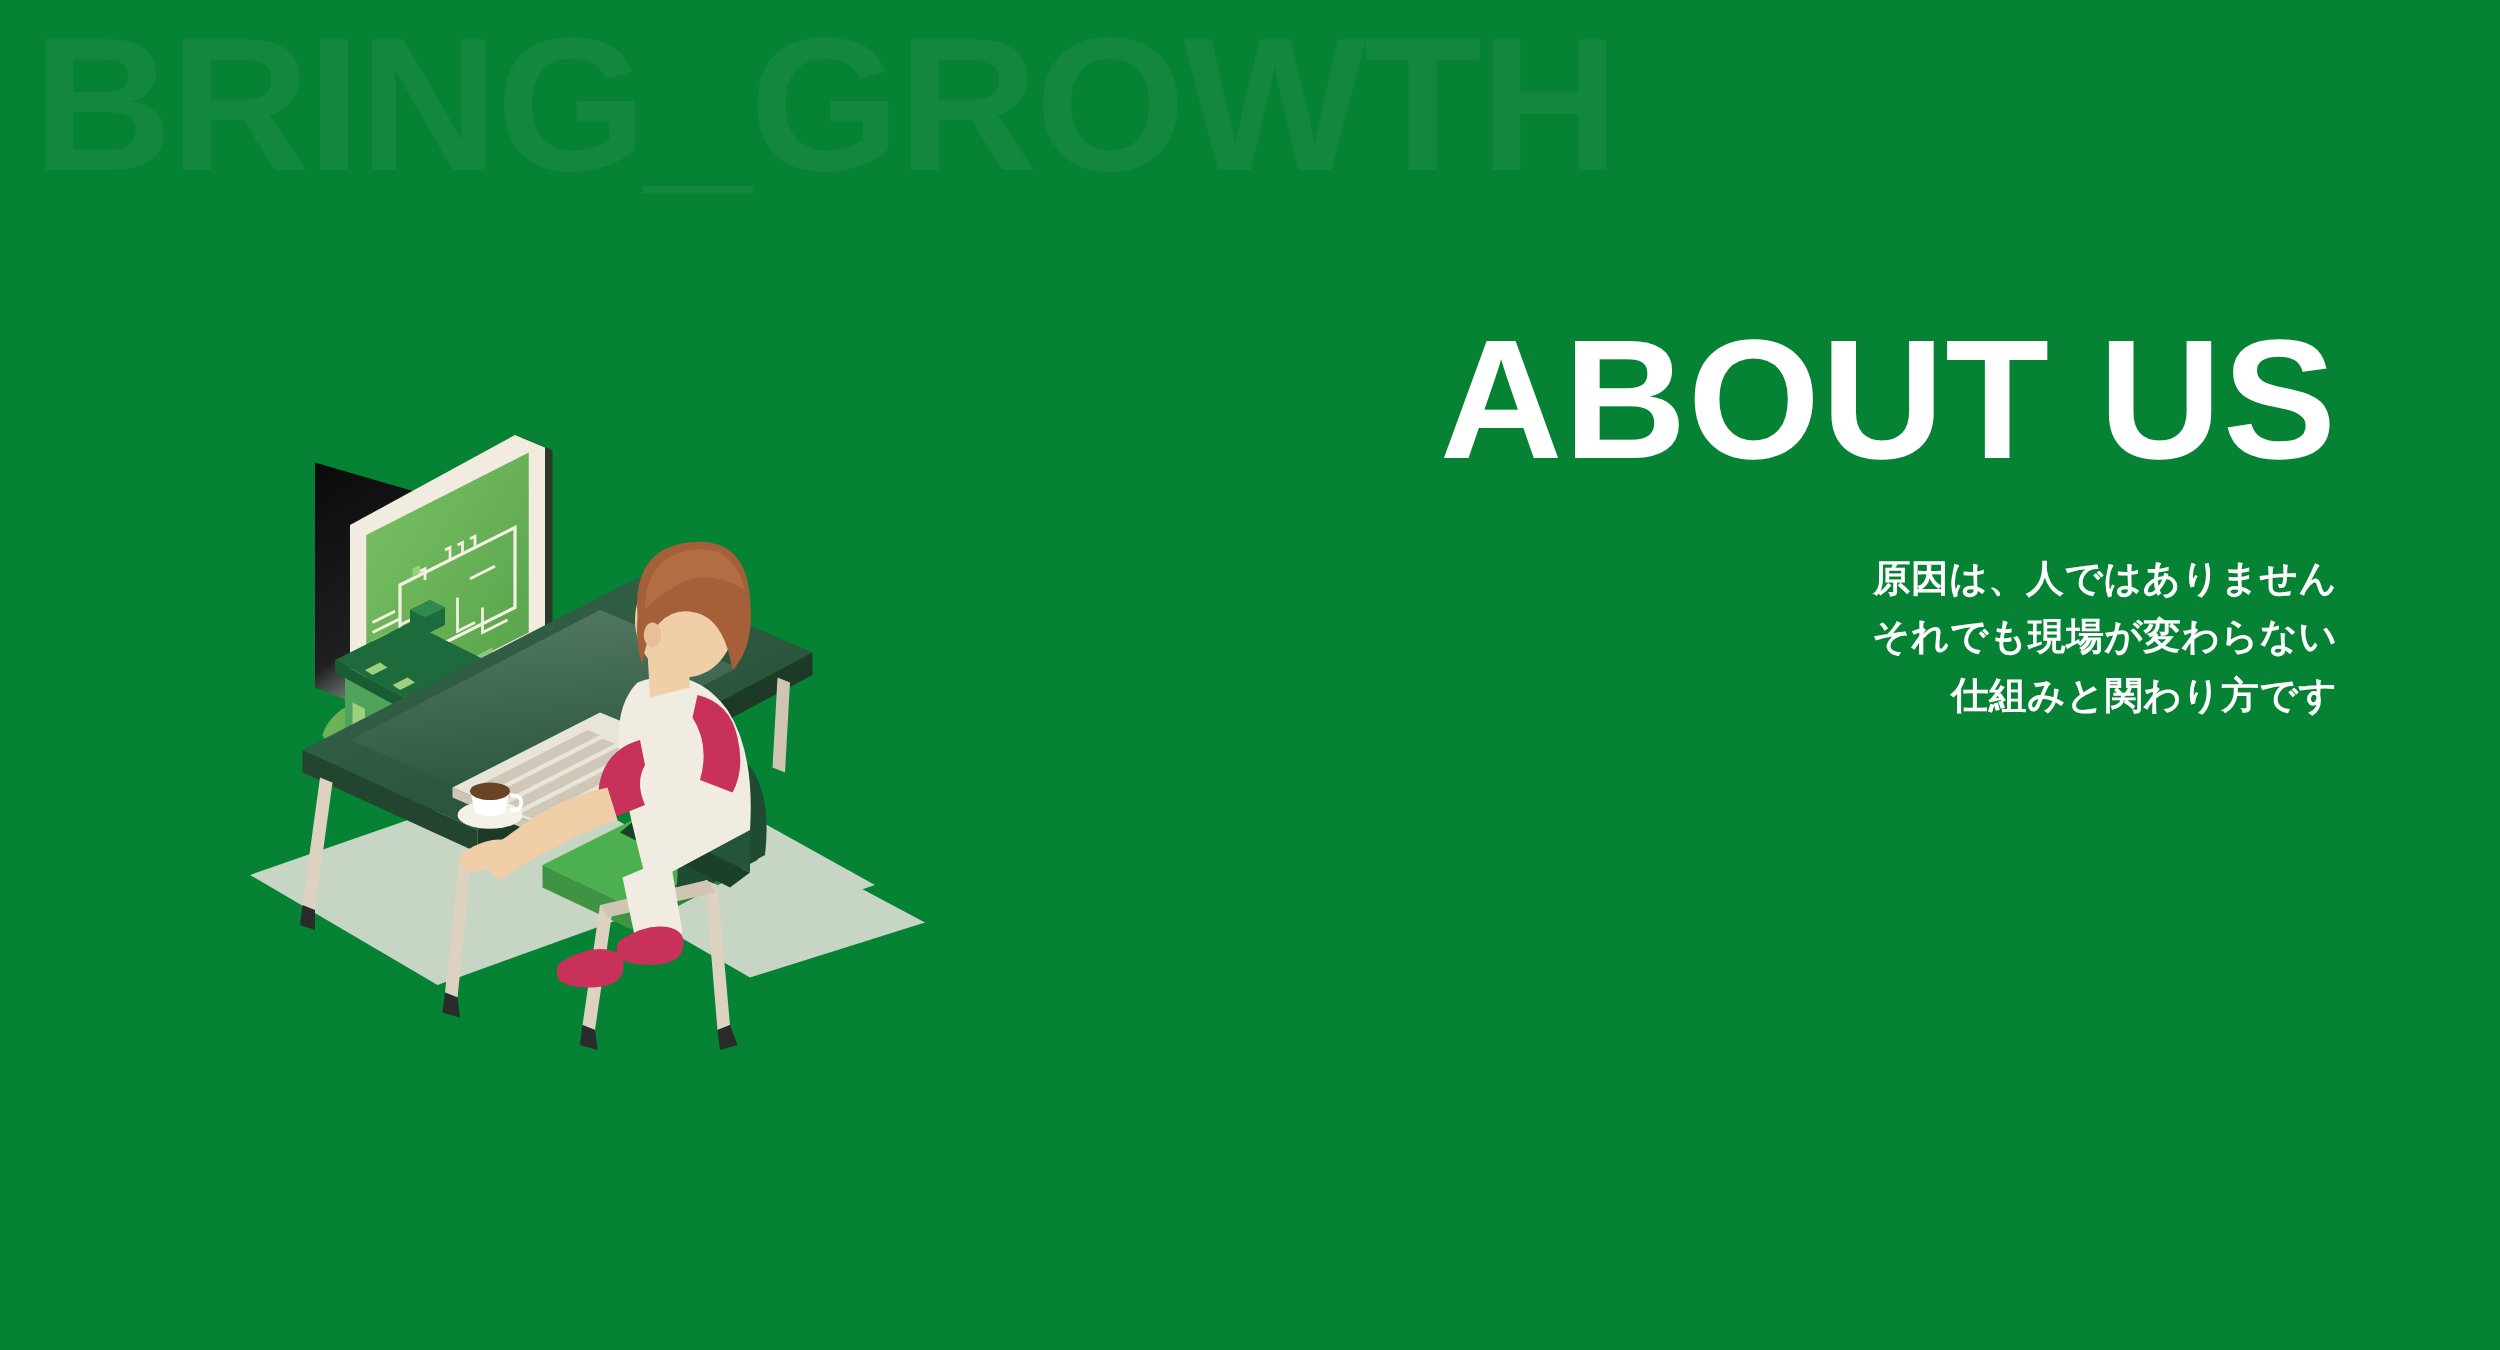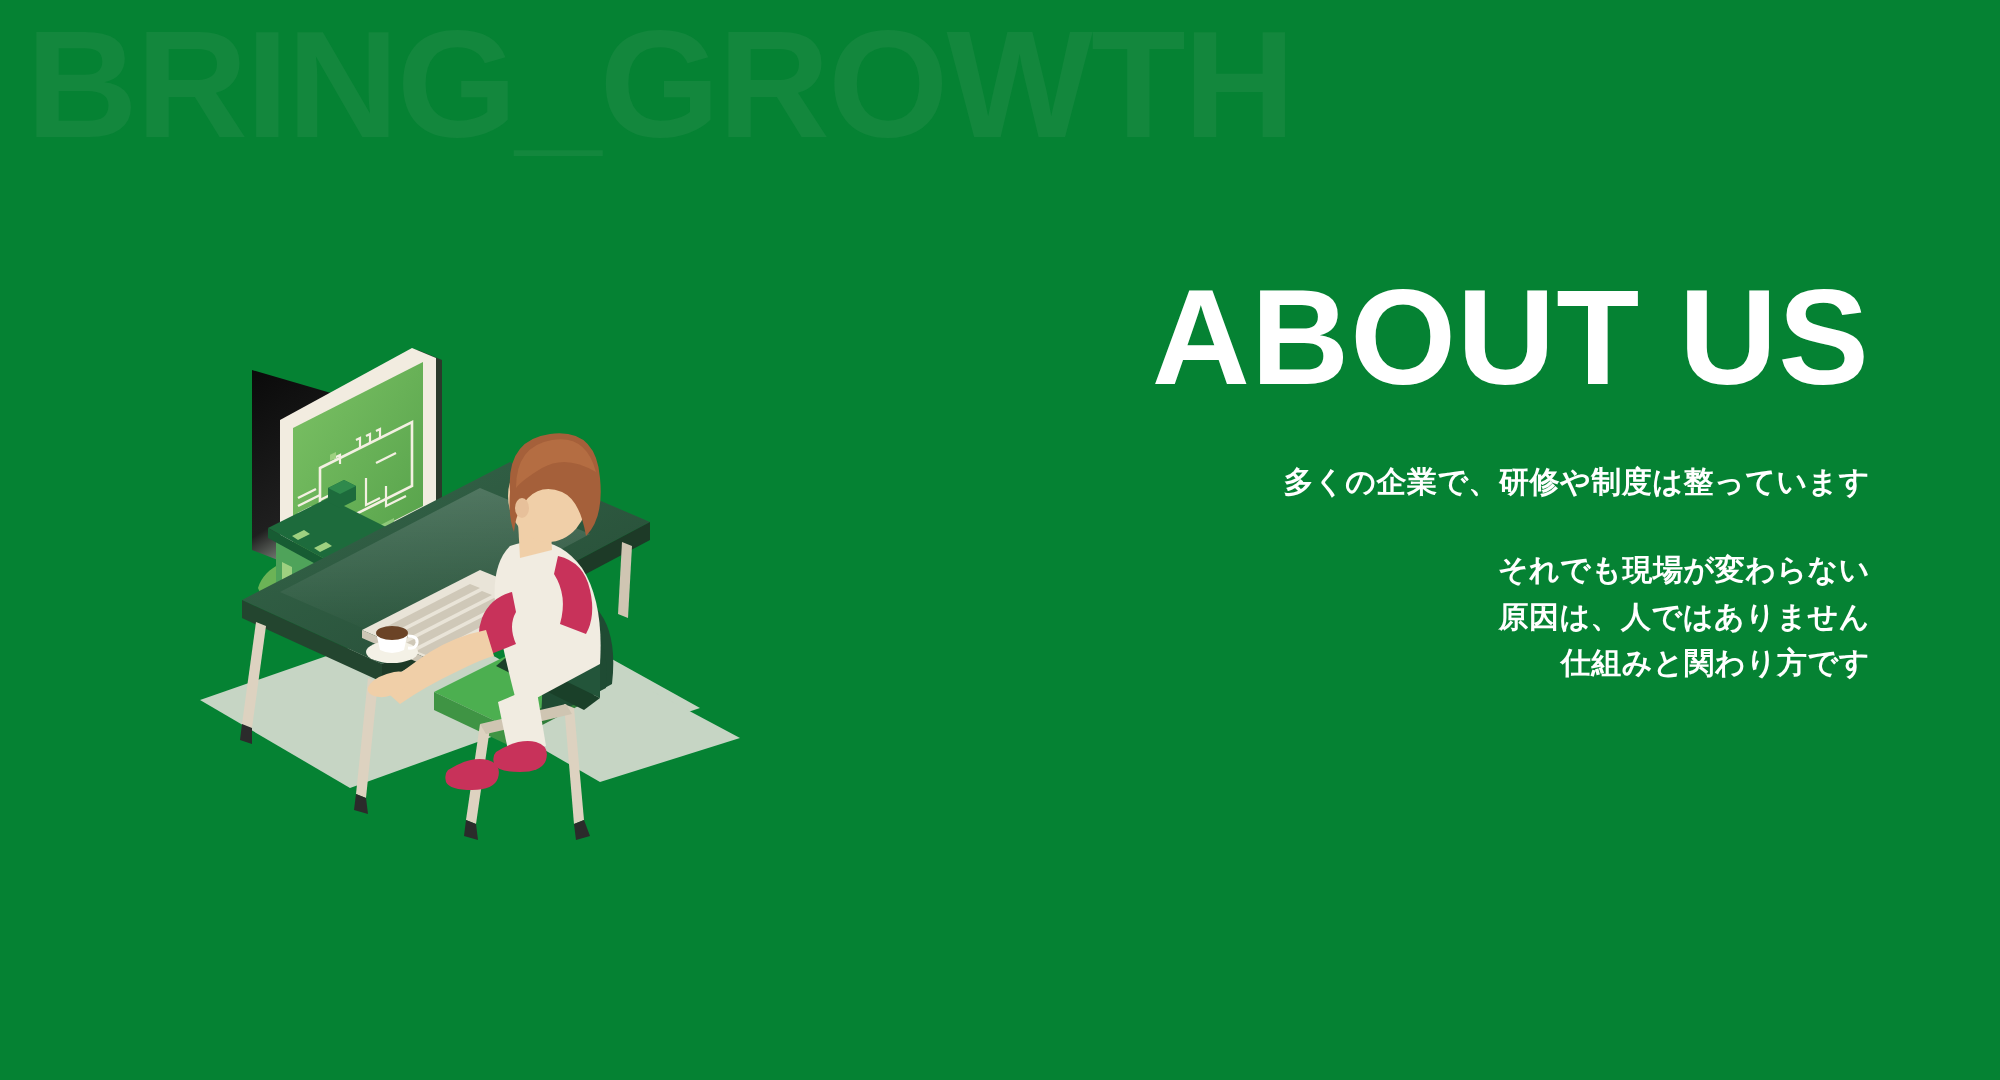--- a/index.html
+++ b/index.html
@@ -30,21 +30,21 @@
     white-space: nowrap;
     transform: scaleX(1.02);
     transform-origin: left top;
     user-select: none;
   }
 
   
   .copy {
     position: absolute;
     right: 130px;
-    top: 268px;
+    top: 250px;
     width: 860px;
     text-align: right;
     color: #ffffff;
   }
   .about-title {
     font-family: "Liberation Sans Narrow", "Liberation Sans", sans-serif;
     font-weight: 700;
     font-size: 136px;
     line-height: 1.02;
     letter-spacing: 1px;
@@ -271,25 +271,22 @@
         <path d="M336,188 q0,-42 36,-48 q34,-6 44,32 q-30,-18 -54,-4 q-20,12 -26,20 Z" fill="#b46d42"></path>
 
         <ellipse cx="342" cy="208" rx="7" ry="10" fill="#e7c09a"></ellipse>
       </g>
     </svg>
   </div>
 
   <div class="copy">
     <h1 class="about-title">ABOUT US</h1>
 
+
     <div class="para">
-      <div class="line">多くの企業で、研修や制度は整っています</div>
-    </div>
-
-    <div class="para">
+      <div class="line">原因は、人ではありません</div>
       <div class="line">それでも現場が変わらない</div>
-      <div class="line">原因は、人ではありません</div>
       <div class="line">仕組みと関わり方です</div>
     </div>
 
   </div>
 
 </div>
 
 </body></html>

